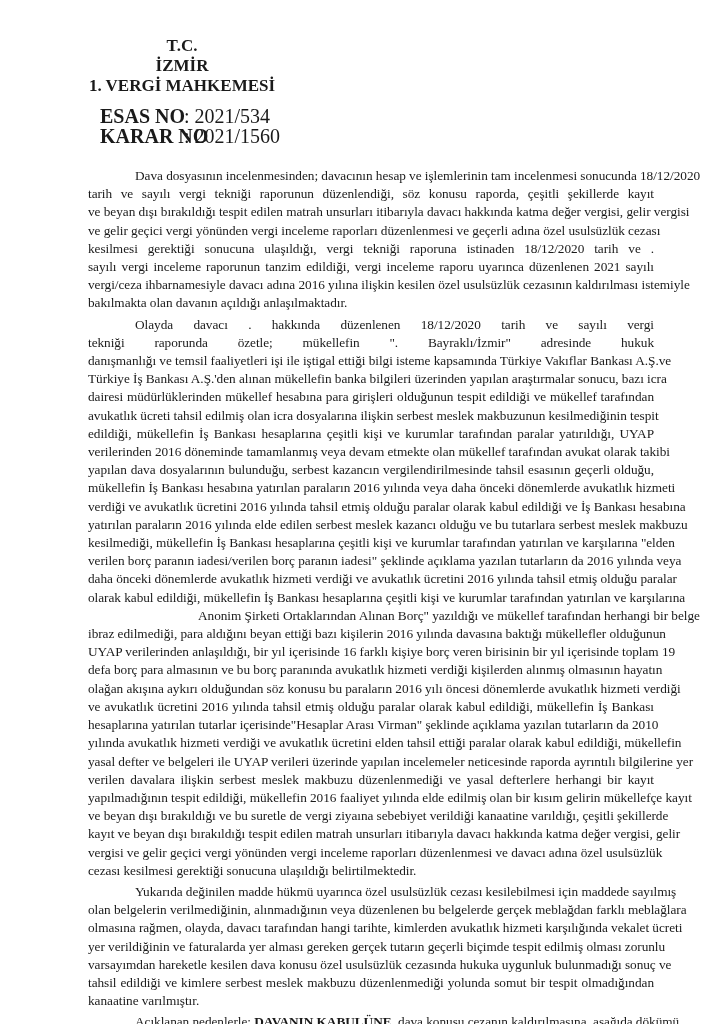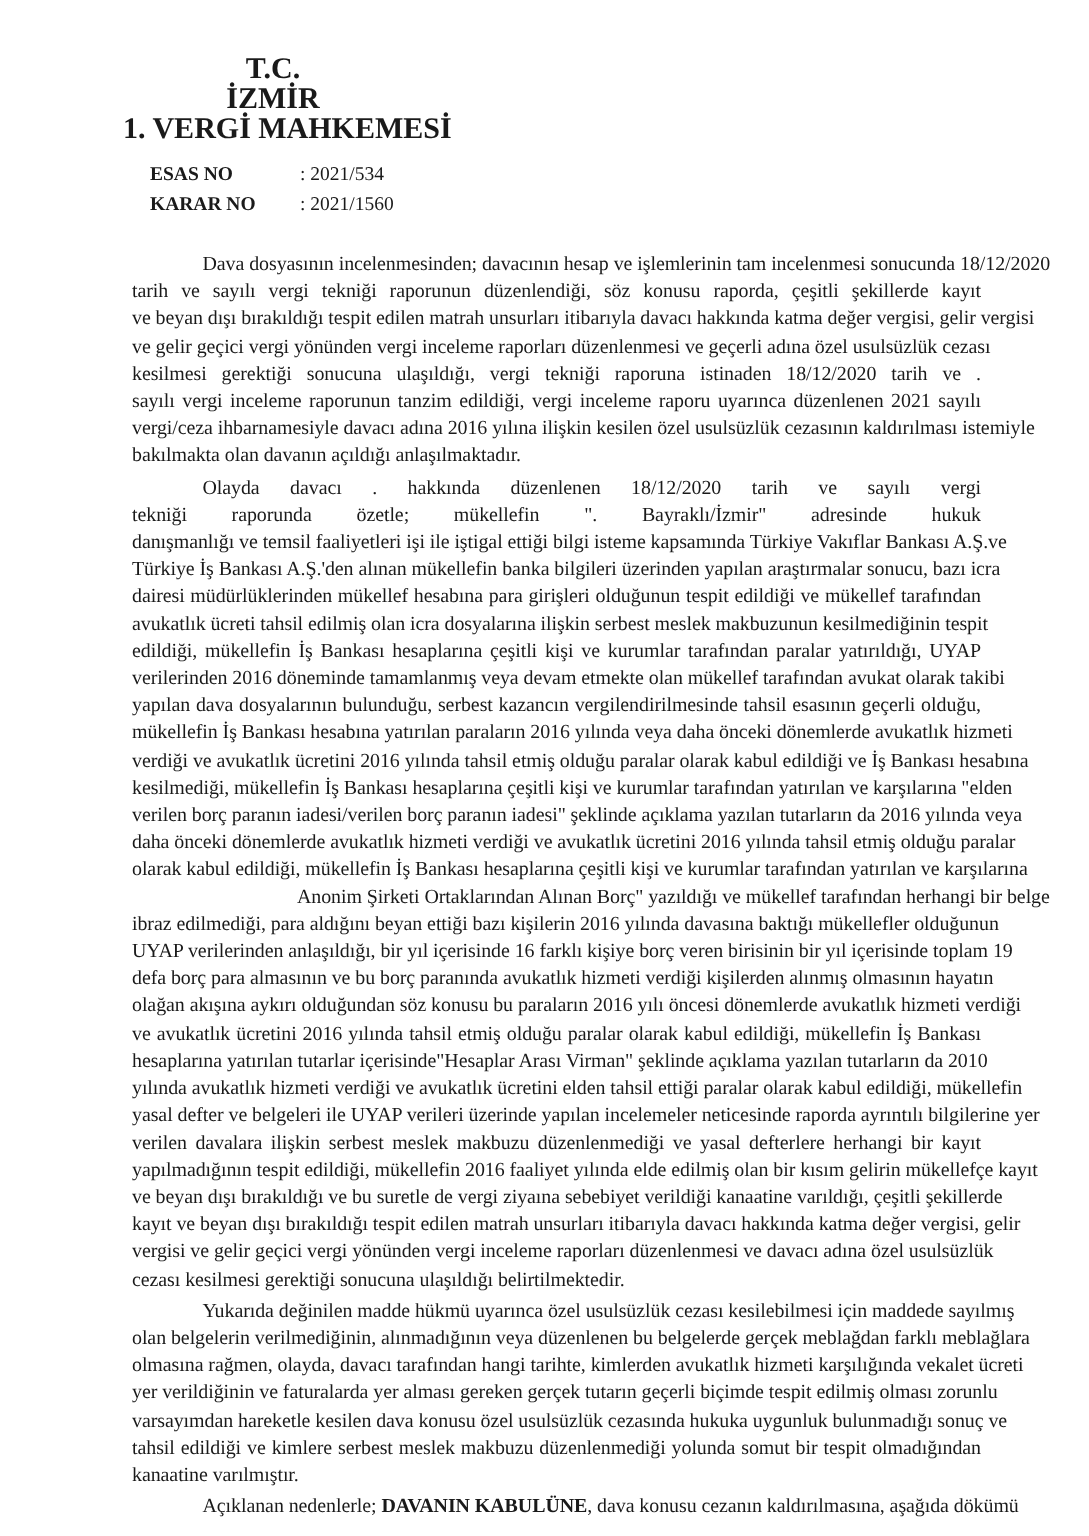--- a/index.html
+++ b/index.html
@@ -4,30 +4,30 @@
 <style>
   html, body { margin: 0; padding: 0; background: #ffffff; }
   body {
     width: 726px; height: 1024px; overflow: hidden;
     font-family: "Liberation Serif", "DejaVu Serif", serif;
     color: #1a1a1a;
     position: relative;
   }
   .header {
     position: absolute; left: 82px; top: 36px; width: 200px;
-    text-align: center; font-weight: bold; font-size: 20px; line-height: 20px;
+    text-align: center; font-weight: bold; font-size: 17px; line-height: 20px;
   }
   .header div { white-space: nowrap; }
   .meta {
     position: absolute; left: 100px; top: 106px;
-    font-size: 13px; line-height: 20px;
+    font-size: 20px; line-height: 20px;
   }
   .meta-row { display: flex; white-space: nowrap; }
   .meta-key { font-weight: bold; width: 84px; }
-  .meta-val { padding-left: 0px; margin-left: 16px; }
+  .meta-val { padding-left: 0px; }
   .body {
     position: absolute; left: 88px; top: 167px; width: 566px;
     font-size: 13.3px; line-height: 18.2px; text-align: justify;
     letter-spacing: -0.05px;
   }
   .gap { margin-top: 3px !important; }
   .line { display: block; text-indent: 0; white-space: nowrap; text-align: justify; text-align-last: justify; }
   .line.last { text-align-last: left; }
   .line.first { padding-left: 47px; }
   .line.indent-block { padding-left: 110px; }
@@ -69,20 +69,21 @@
       <span class="line">tekniği raporunda özetle; mükellefin ".                                                     Bayraklı/İzmir" adresinde hukuk</span>
       <span class="line">danışmanlığı ve temsil faaliyetleri işi ile iştigal ettiği bilgi isteme kapsamında Türkiye Vakıflar Bankası A.Ş.ve</span>
       <span class="line">Türkiye İş Bankası A.Ş.'den alınan mükellefin banka bilgileri üzerinden yapılan araştırmalar sonucu, bazı icra</span>
       <span class="line">dairesi müdürlüklerinden mükellef hesabına para girişleri olduğunun tespit edildiği ve mükellef tarafından</span>
       <span class="line">avukatlık ücreti tahsil edilmiş olan icra dosyalarına ilişkin serbest meslek makbuzunun kesilmediğinin tespit</span>
       <span class="line">edildiği, mükellefin İş Bankası hesaplarına çeşitli kişi ve kurumlar tarafından paralar yatırıldığı, UYAP</span>
       <span class="line">verilerinden 2016 döneminde tamamlanmış veya devam etmekte olan mükellef tarafından avukat olarak takibi</span>
       <span class="line">yapılan dava dosyalarının bulunduğu, serbest kazancın vergilendirilmesinde tahsil esasının geçerli olduğu,</span>
       <span class="line">mükellefin İş Bankası hesabına yatırılan paraların 2016 yılında veya daha önceki dönemlerde avukatlık hizmeti</span>
       <span class="line">verdiği ve avukatlık ücretini 2016 yılında tahsil etmiş olduğu paralar olarak kabul edildiği ve İş Bankası hesabına</span>
+      <span class="line">yatırılan paraların 2016 yılında elde edilen serbest meslek kazancı olduğu ve bu tutarlara serbest meslek makbuzu</span>
       <span class="line">kesilmediği, mükellefin İş Bankası hesaplarına çeşitli kişi ve kurumlar tarafından yatırılan ve karşılarına "elden</span>
       <span class="line">verilen borç paranın iadesi/verilen borç paranın iadesi" şeklinde açıklama yazılan tutarların da 2016 yılında veya</span>
       <span class="line">daha önceki dönemlerde avukatlık hizmeti verdiği ve avukatlık ücretini 2016 yılında tahsil etmiş olduğu paralar</span>
       <span class="line">olarak kabul edildiği, mükellefin İş Bankası hesaplarına çeşitli kişi ve kurumlar tarafından yatırılan ve karşılarına</span>
       <span class="line indent-block last">Anonim Şirketi Ortaklarından Alınan Borç" yazıldığı ve mükellef tarafından herhangi bir belge</span>
       <span class="line">ibraz edilmediği, para aldığını beyan ettiği bazı kişilerin 2016 yılında davasına baktığı mükellefler olduğunun</span>
       <span class="line">UYAP verilerinden anlaşıldığı, bir yıl içerisinde 16 farklı kişiye borç veren birisinin bir yıl içerisinde toplam 19</span>
       <span class="line">defa borç para almasının ve bu borç paranında avukatlık hizmeti verdiği kişilerden alınmış olmasının hayatın</span>
       <span class="line">olağan akışına aykırı olduğundan söz konusu bu paraların 2016 yılı öncesi dönemlerde avukatlık hizmeti verdiği</span>
       <span class="line">ve avukatlık ücretini 2016 yılında tahsil etmiş olduğu paralar olarak kabul edildiği, mükellefin İş Bankası</span>

